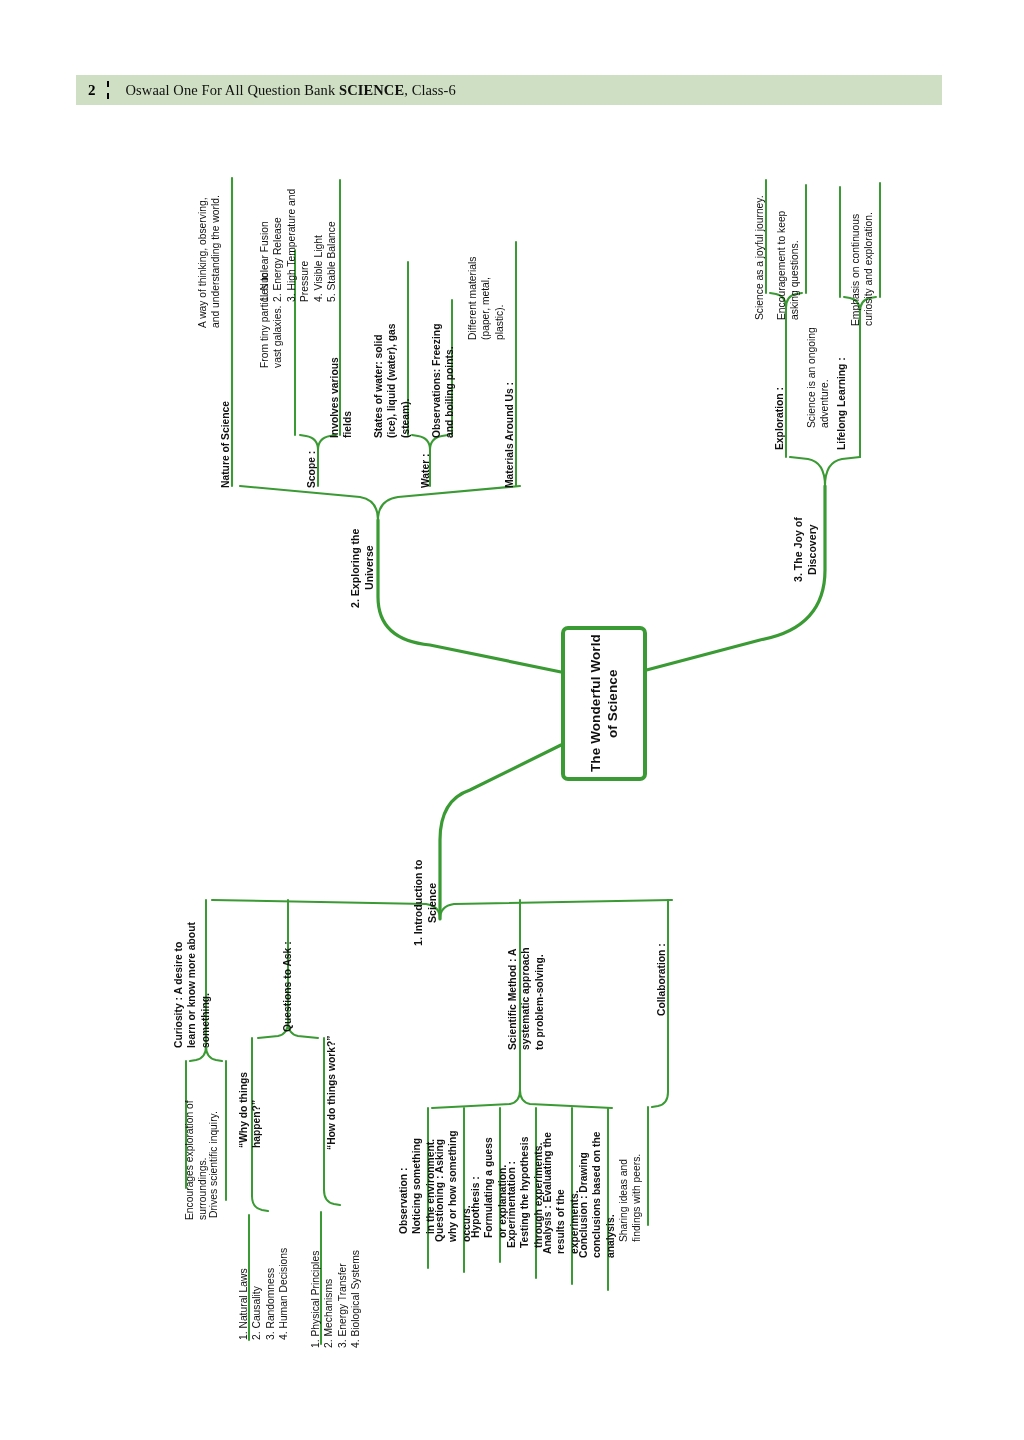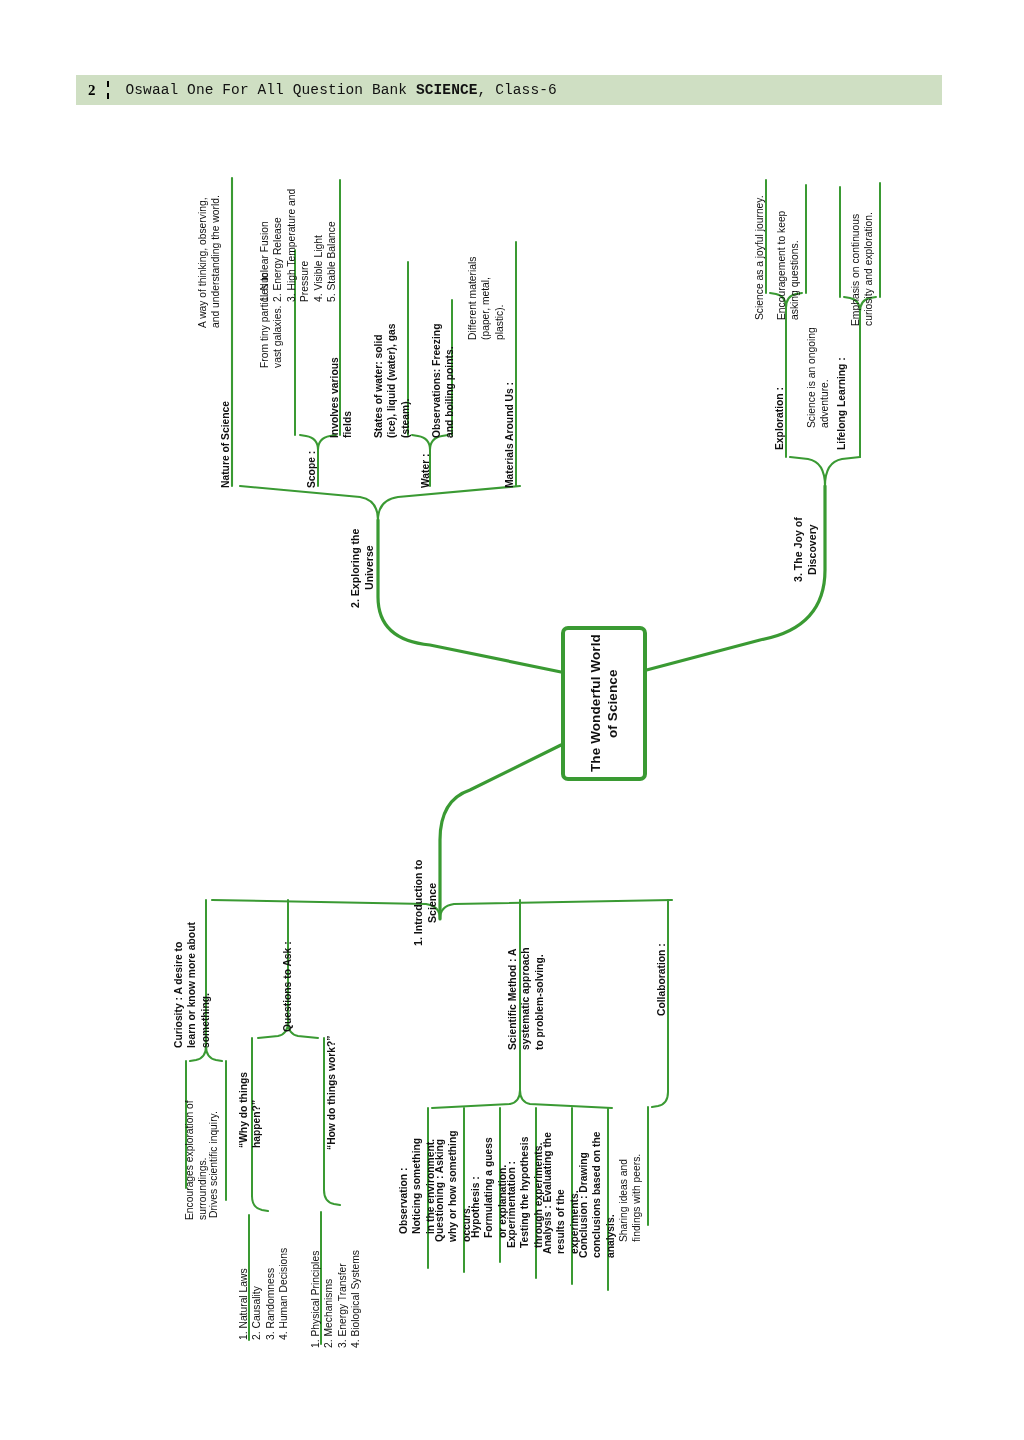--- a/index.html
+++ b/index.html
@@ -7,21 +7,21 @@
        font-family:"Liberation Sans",sans-serif;color:#1a1a1a;}
 
   
   #header-band{position:absolute;left:76px;top:75px;width:866px;height:30px;
       background:#cfdfc3;}
   #header-inner{position:absolute;left:0;top:0;width:100%;height:100%;
       display:flex;align-items:center;}
   #header-pagenum{font-family:"Liberation Serif",serif;font-weight:bold;
       font-size:15px;margin-left:12px;color:#000;}
   #header-sep{width:0;height:18px;border-left:2px dashed #000;margin-left:11px;}
-  #header-title{font-family:Liberation Mono, monospace;font-size:14.5px;
+  #header-title{font-family:Liberation Serif, serif;font-size:14.5px;
       margin-left:17px;color:#111;letter-spacing:.1px;white-space:nowrap;}
   #header-title b{font-weight:bold;}
 
   
   #map-svg{position:absolute;left:0;top:0;width:1024px;height:1440px;
       pointer-events:none;}
 
   
   #central-node{position:absolute;left:561px;top:626px;width:78px;height:147px;
       border:4px solid #3a9a33;border-radius:7px;background:#fff;

